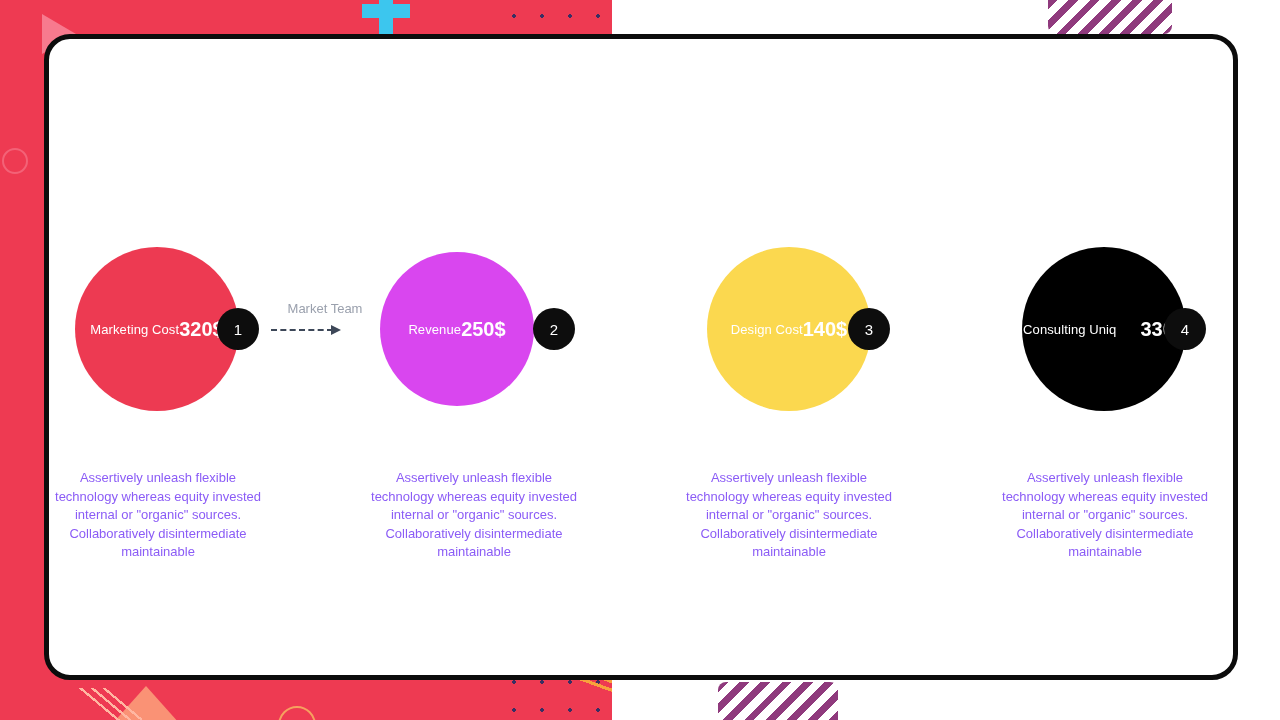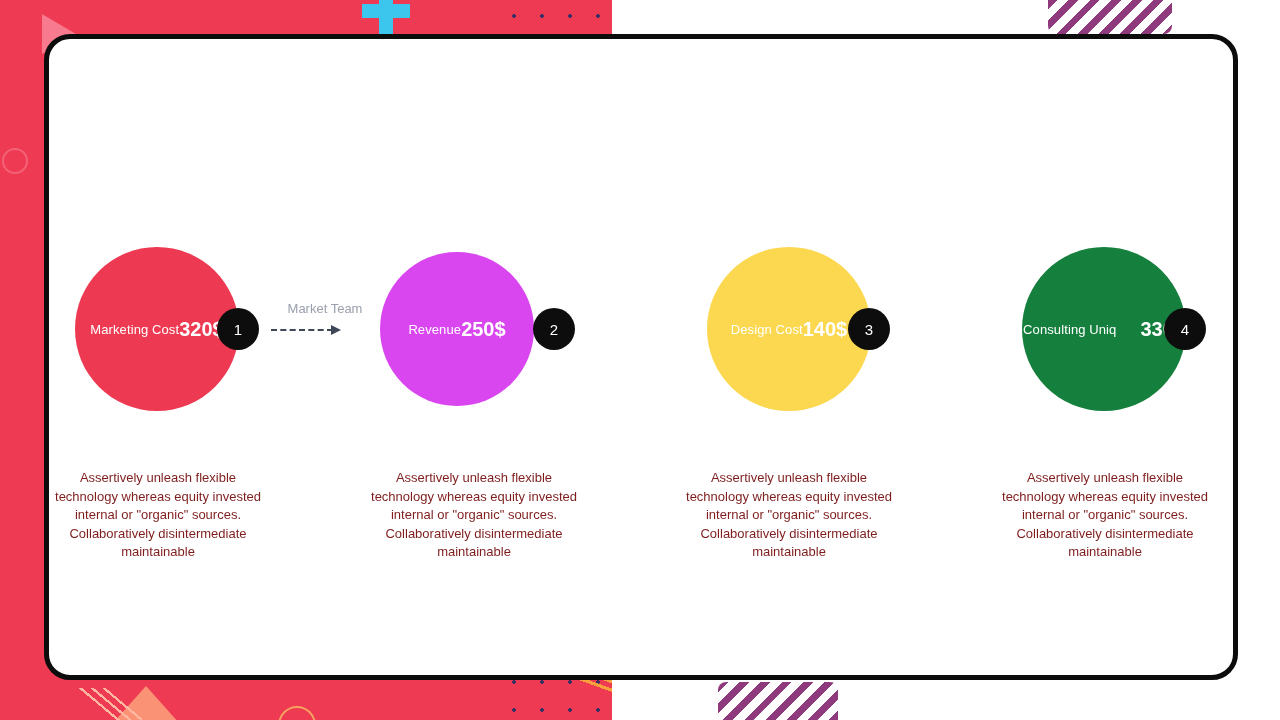--- a/index.html
+++ b/index.html
@@ -265,21 +265,21 @@
     top: 0;
     width: 0;
     height: 0;
     border-top: 5px solid transparent;
     border-bottom: 5px solid transparent;
     border-left: 10px solid #3d4758;
   }
 
   .desc {
     position: absolute;
-    color: #7f1d1d;
+    color: #8b5cf6;
     font-size: 13px;
     line-height: 18.6px;
     text-align: center;
   }
 </style>
 </head>
 <body>
 
 <div id="slide">
 
@@ -341,21 +341,21 @@
         <div class="bubble-value">140$</div>
       </div>
       <div class="badge" style="left:848px; top:308px;">
         <span>3</span>
       </div>
       <div class="desc" style="left:684px; top:469px; width:210px;">Assertively unleash flexible technology whereas equity invested internal or "organic" sources. Collaboratively disintermediate maintainable</div>
     </div>
 
 
     <div class="step">
-      <div class="bubble" style="left:1022px; top:247px; width:164px; height:164px; background:#15803d;gap:24px;">
+      <div class="bubble" style="left:1022px; top:247px; width:164px; height:164px; background:#000000;gap:24px;">
         <div class="bubble-title">Consulting Uniq</div>
         <div class="bubble-value">330$</div>
       </div>
       <div class="badge" style="left:1164px; top:308px;">
         <span>4</span>
       </div>
       <div class="desc" style="left:1000px; top:469px; width:210px;">Assertively unleash flexible technology whereas equity invested internal or "organic" sources. Collaboratively disintermediate maintainable</div>
     </div>
 
   </div>

